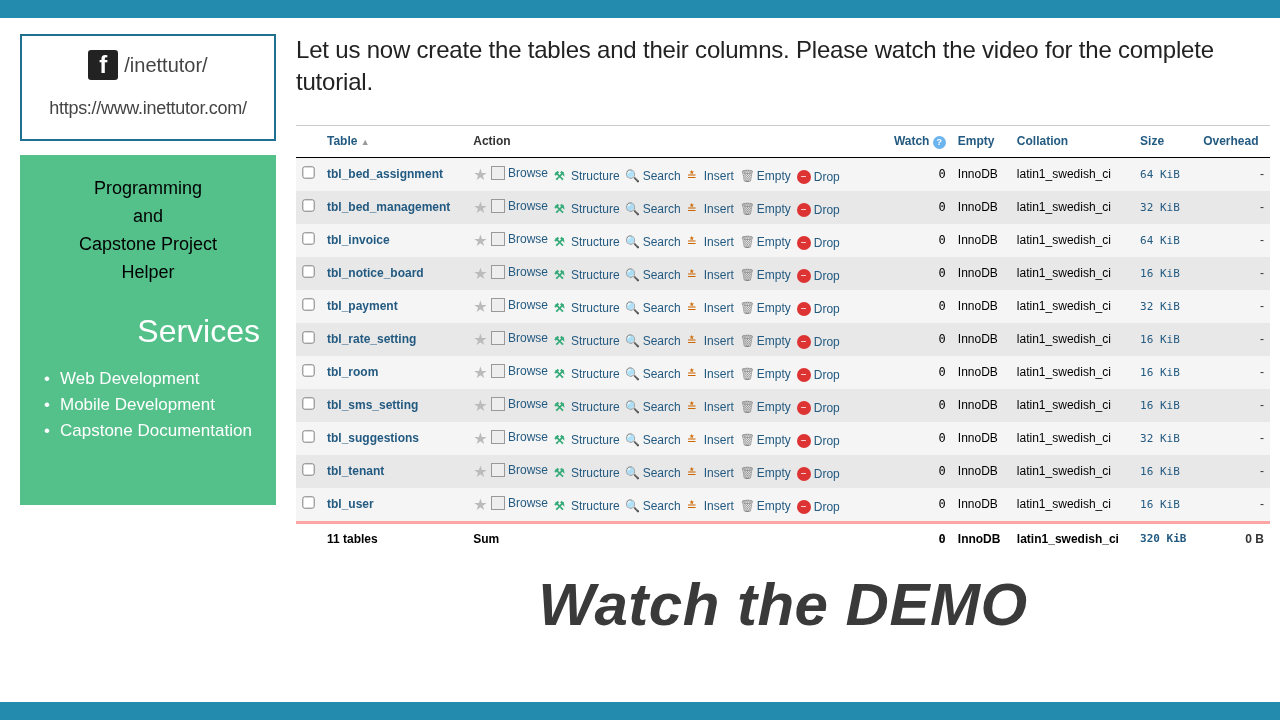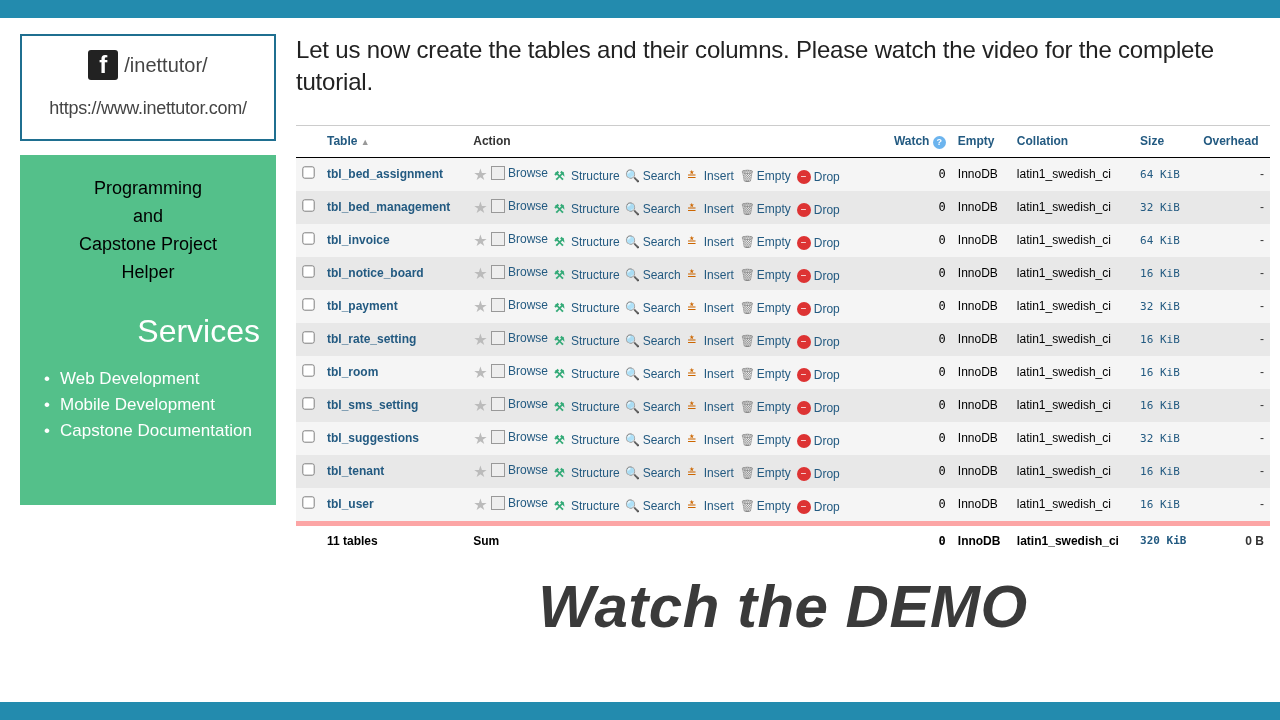--- a/index.html
+++ b/index.html
@@ -32,21 +32,21 @@
   .star { color: #bbb; font-size: 16px; }
   .ibrowse { background: #eee; border: 1px solid #999; }
   .istruct { color: #3a7; font-weight: bold; }
   .isearch { color: #777; }
   .iinsert { color: #c60; }
   .iempty { color: #888; }
   .idrop { background: #d33; border-radius: 50%; color: #fff; text-align: center; line-height: 14px; font-size: 10px; }
   .rows { text-align: right; font-family: monospace; }
   .size { color: #235a81; font-family: monospace; font-size: 11px; margin-top: 21px; }
   .ovh { text-align: right; color: #333; }
-  .sumrow td { border-top: 5px solid #fca5a5; font-weight: bold; padding-top: 8px; padding-bottom: 8px; }
+  .sumrow td { border-top: 3px solid #fca5a5; font-weight: bold; padding-top: 8px; padding-bottom: 8px; }
   .demo { text-align: center; font-size: 60px; font-weight: bold; color: #3a3a3a; margin-top: 16px; letter-spacing: 0.5px; font-style: italic; }
   .sort { color: #999; font-size: 9px; }
   .helpico { display: inline-block; width: 13px; height: 13px; background: #6cb4ee; border-radius: 50%; color: #fff; font-size: 9px; text-align: center; line-height: 13px; }
   input[type=checkbox] { transform: scale(0.95); }
 </style>
 </head>
 <body>
 
 <div class="topbar"></div>
 

